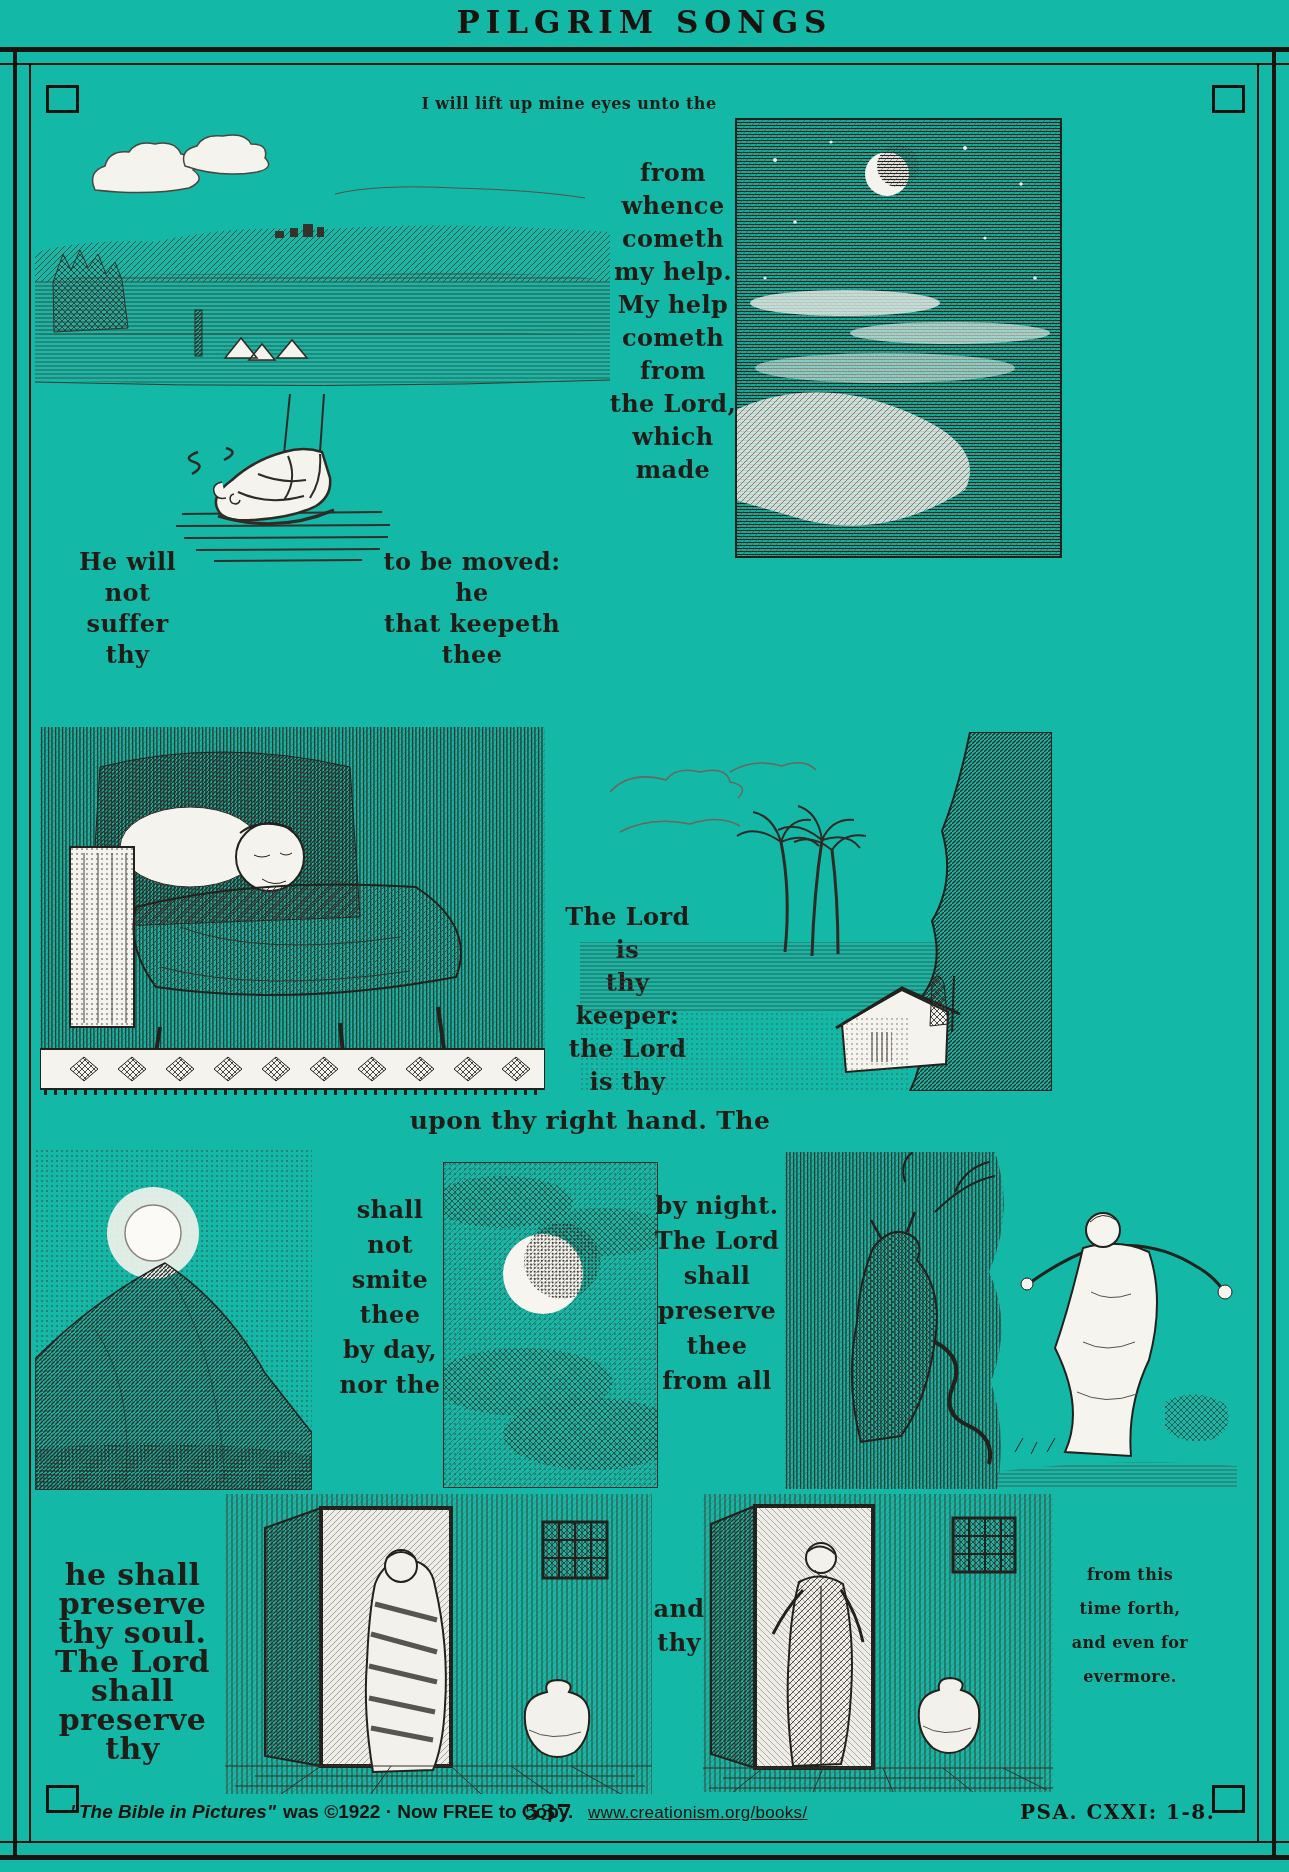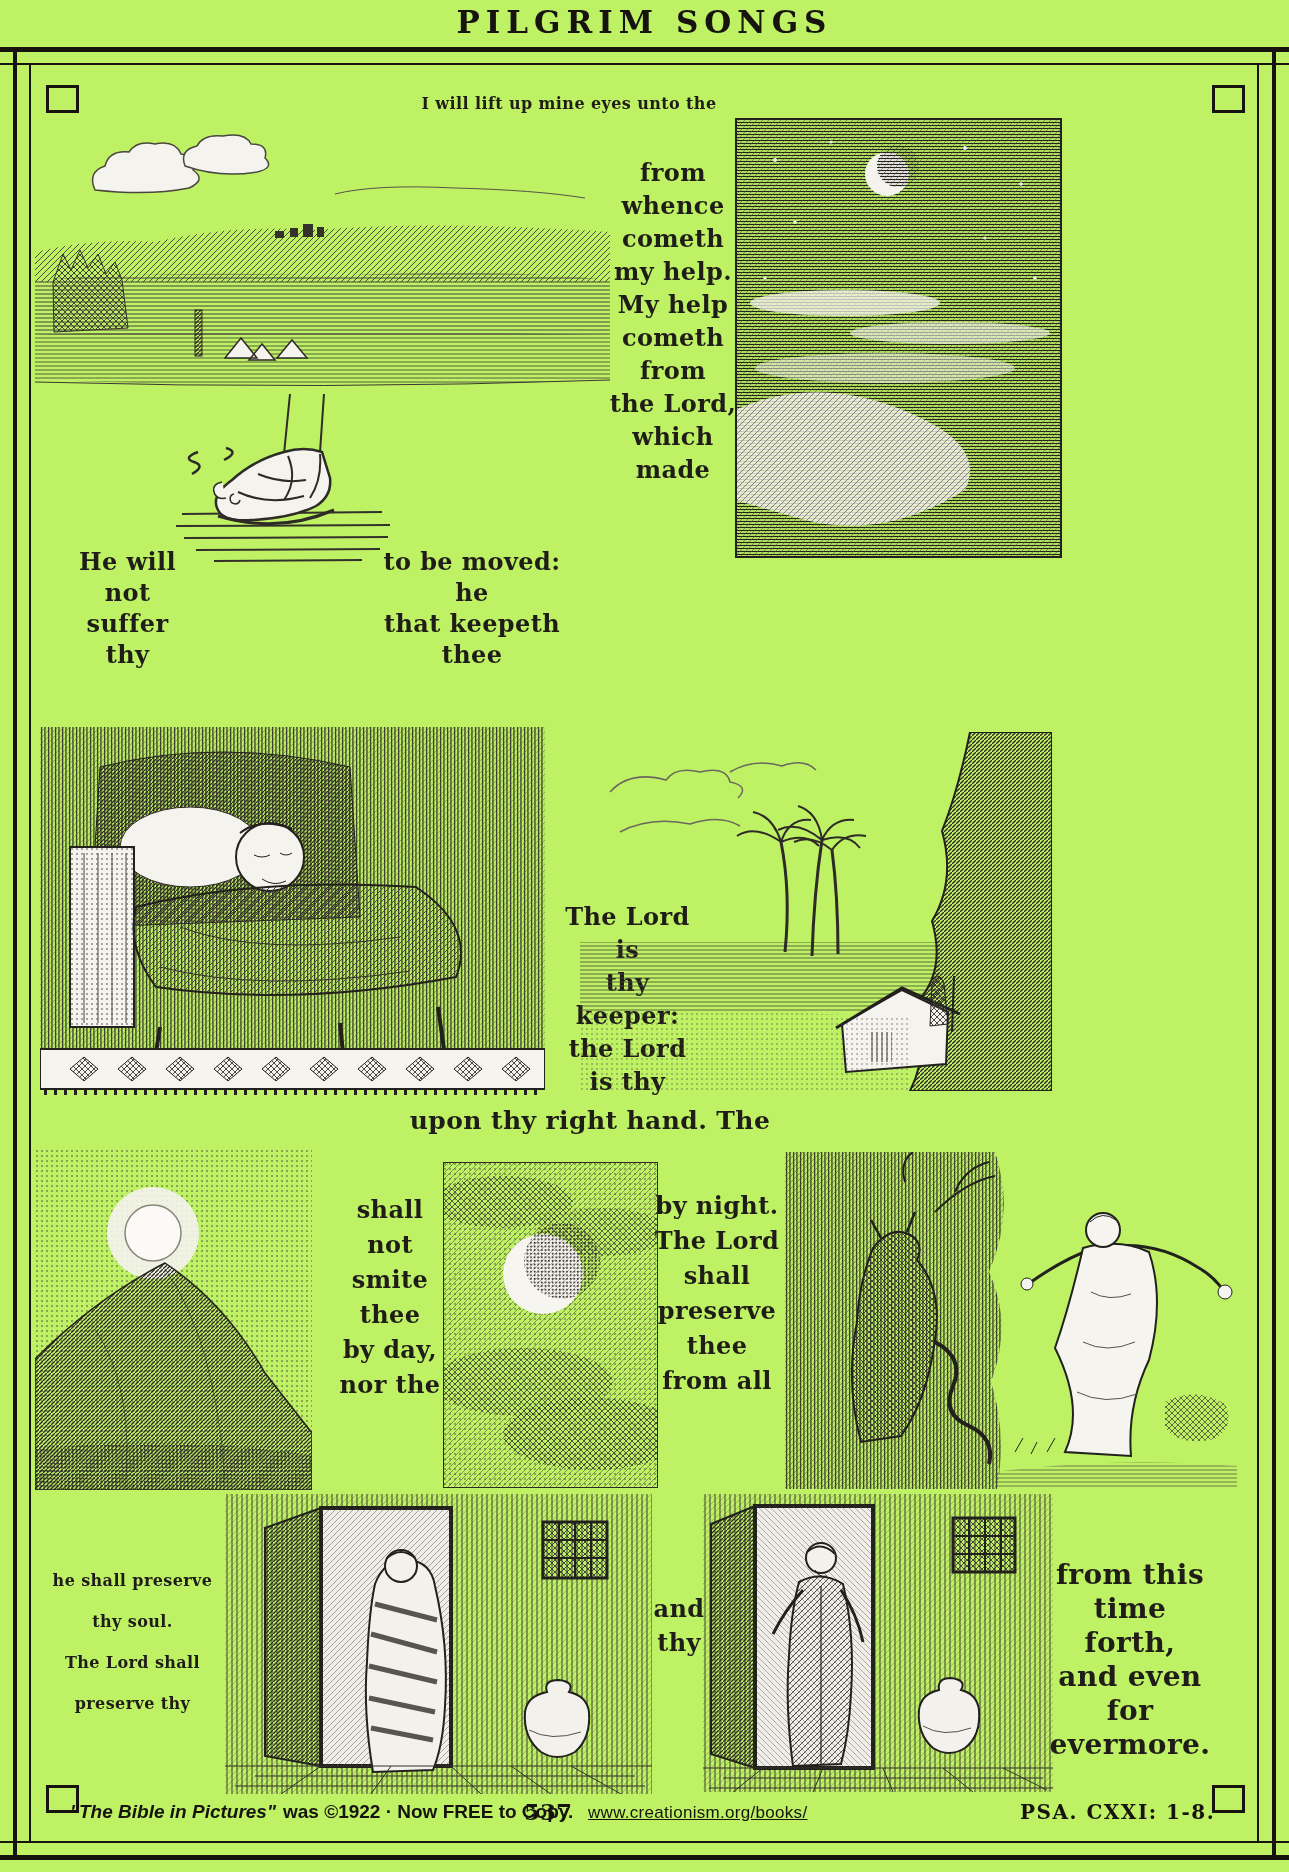--- a/index.html
+++ b/index.html
@@ -1,16 +1,16 @@
 <!DOCTYPE html>
 <html><head>
 <meta charset="utf-8">
 <style>
   html,body{margin:0;padding:0;background:#e6e4de;}
-  .page{position:relative;width:1289px;height:1872px;background:#bef264;
+  .page{position:relative;width:1289px;height:1872px;background:#14b8a6;
         font-family:"DejaVu Serif",serif;color:#1d1b18;overflow:hidden;}
   .rule{position:absolute;background:#17140f;}
   .corner{position:absolute;width:27px;height:22px;border:3px solid #17140f;background:transparent;}
   .verse{position:absolute;font-weight:bold;text-align:center;letter-spacing:0.4px;color:#201d18;}
   .pic{position:absolute;}
   .pic svg{display:block;width:100%;height:100%;}
   .title{position:absolute;top:4px;left:0;width:100%;text-align:center;font-size:31px;
          font-weight:bold;letter-spacing:6px;color:#17140f;}
   .f-src{position:absolute;top:1801px;left:70px;font-family:"Liberation Sans",sans-serif;
          font-weight:bold;font-size:19px;color:#17140f;}
@@ -121,33 +121,33 @@
 
   <div class="verse" style="left:652px;top:1188px;width:130px;font-size:24px;line-height:35px">
     <div>by night.</div>
     <div>The Lord</div>
     <div>shall</div>
     <div>preserve</div>
     <div>thee</div>
     <div>from all</div>
   </div>
 
-  <div class="verse" style="left:30px;top:1560px;width:205px;font-size:16px;line-height:41px">
+  <div class="verse" style="left:30px;top:1560px;width:205px;font-size:30px;line-height:29px">
     <div>he shall preserve</div>
     <div>thy soul.</div>
     <div>The Lord shall</div>
     <div>preserve thy</div>
   </div>
 
   <div class="verse" style="left:648px;top:1592px;width:62px;font-size:24px;line-height:34px">
     <div>and</div>
     <div>thy</div>
   </div>
 
-  <div class="verse" style="left:1044px;top:1558px;width:172px;font-size:28px;line-height:34px">
+  <div class="verse" style="left:1044px;top:1558px;width:172px;font-size:16px;line-height:34px">
     <div>from this</div>
     <div>time forth,</div>
     <div>and even for</div>
     <div>evermore.</div>
   </div>
 
   <div class="pic" style="left:35px;top:132px;width:575px;height:261px">
     <svg viewBox="0 0 575 261">
       <path d="M60,58 q-8,-18 10,-24 q4,-16 24,-14 q8,-12 26,-8 q20,-4 26,10 q16,2 12,16 q14,10 -4,18 q-40,8 -94,2 z" fill="#f5f3ee" stroke="#4a463f" stroke-width="1.5"></path>
       <path d="M150,34 q-6,-16 12,-20 q6,-12 26,-10 q22,-4 28,8 q18,0 14,14 q10,10 -8,14 q-38,6 -72,-6 z" fill="#f5f3ee" stroke="#4a463f" stroke-width="1.5"></path>

